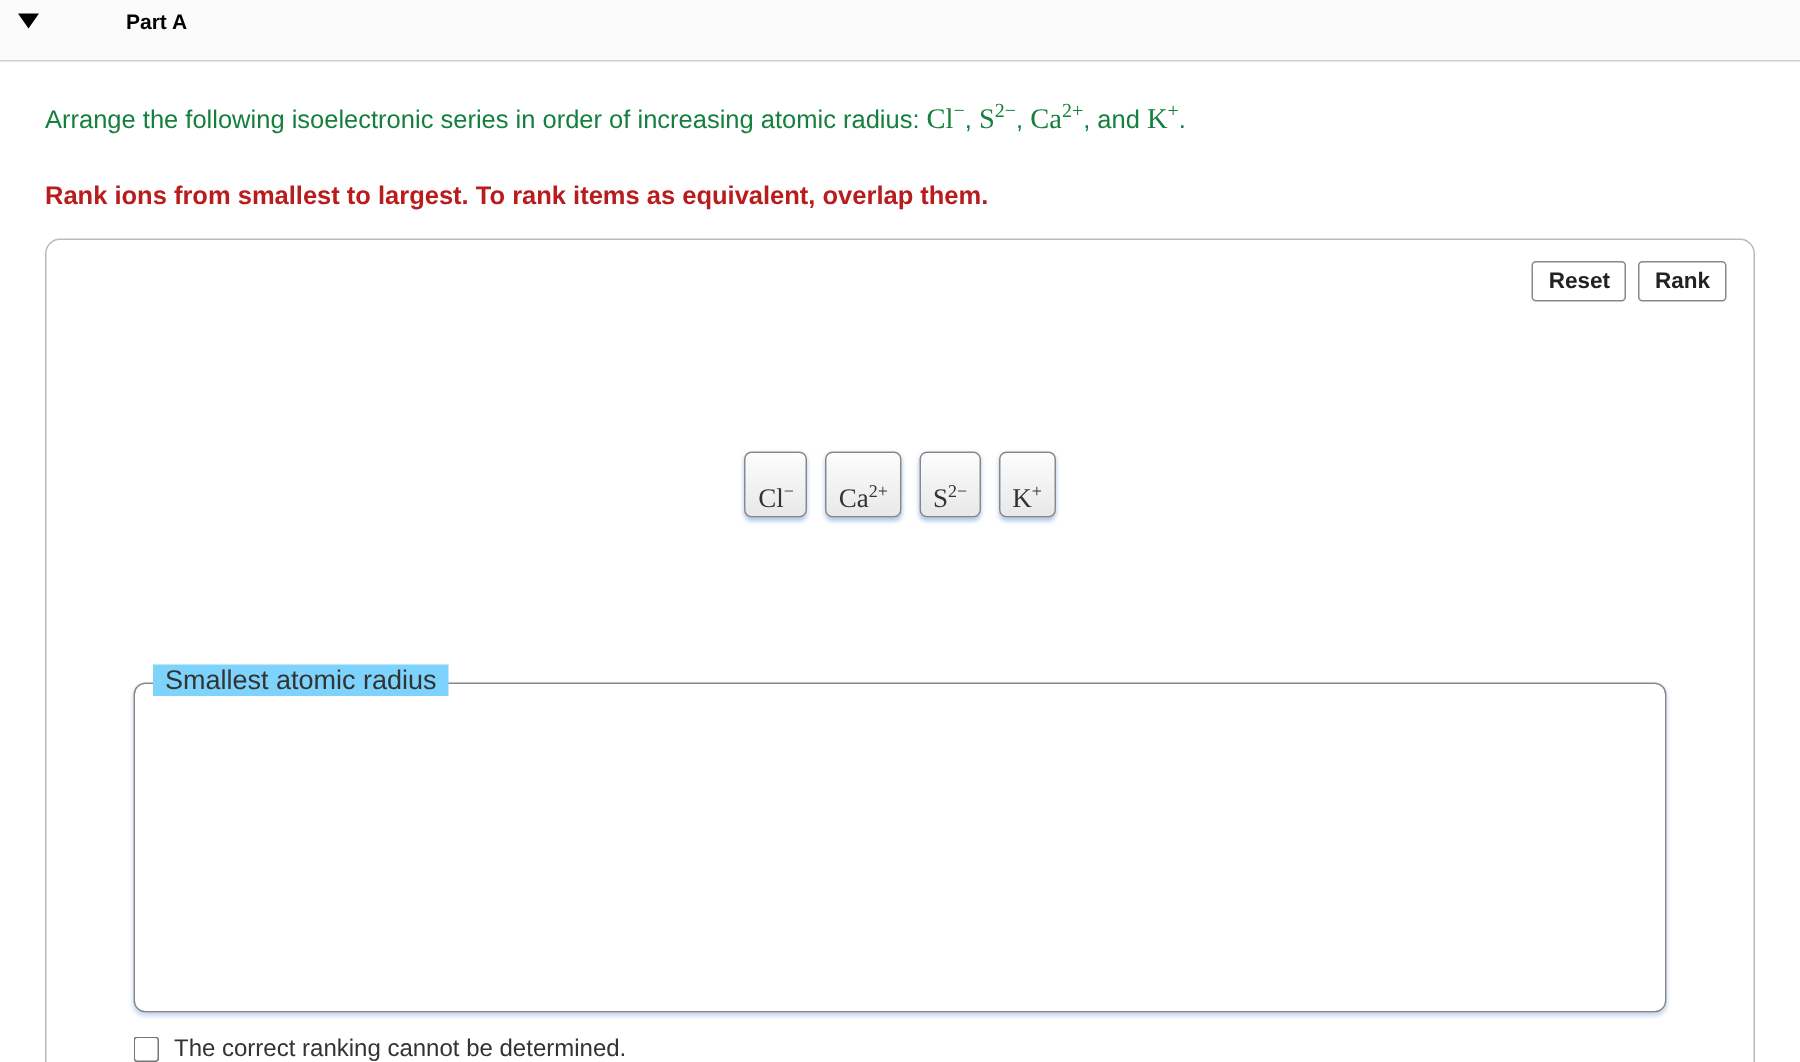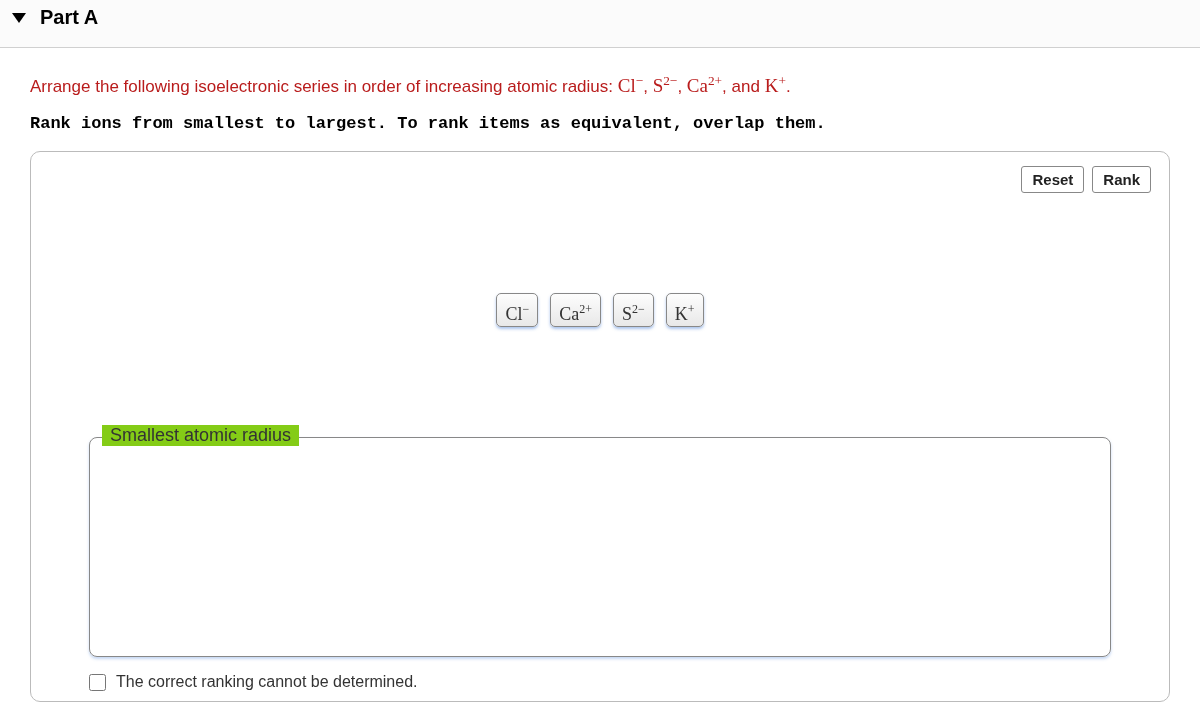--- a/index.html
+++ b/index.html
@@ -23,42 +23,42 @@
     .triangle-icon {
       width: 0;
       height: 0;
       border-left: 7px solid transparent;
       border-right: 7px solid transparent;
       border-top: 10px solid #000;
       margin-right: 14px;
     }
     .part-title {
       font-weight: bold;
-      font-size: 20px;
+      font-size: 14px;
       color: #000;
+      margin-left: 44px;
     }
     .content {
       padding: 24px 30px;
     }
     .prompt-line {
       font-size: 17px;
-      color: #b91c1c;
-      margin-bottom: 14px;
+      color: #15803d;
+      margin-bottom: 27px;
       line-height: 1.4;
     }
     .prompt-line .chem {
       font-family: "Times New Roman", Times, serif;
       font-size: 19px;
     }
     .instruction-line {
       font-size: 17px;
       font-weight: bold;
-      color: #000000;
+      color: #b91c1c;
       margin-bottom: 18px;
-      font-family: Liberation Mono, monospace;
     }
     .ranking-container {
       border: 1px solid #bbb;
       border-radius: 10px;
       min-height: 540px;
       padding: 14px 18px 10px;
       position: relative;
     }
     .top-buttons {
       display: flex;
@@ -81,21 +81,21 @@
       align-items: center;
       gap: 12px;
       margin-top: 100px;
       margin-bottom: 110px;
     }
     .chip {
       background: linear-gradient(#fdfdfd, #e8e8e8);
       border: 1px solid #888;
       border-radius: 5px;
       box-shadow: 0 2px 3px rgba(90, 140, 220, 0.5);
-      padding: 11px 8px 3px;
+      padding: 21px 8px 3px;
       font-family: "Times New Roman", Times, serif;
       font-size: 18px;
       cursor: move;
       min-width: 36px;
       text-align: left;
       line-height: 1;
     }
     .chip sup {
       font-size: 12px;
       vertical-align: super;
@@ -105,34 +105,34 @@
       border: 1px solid #888;
       border-radius: 8px;
       min-height: 220px;
       position: relative;
       margin: 0 40px;
       box-shadow: 0 2px 3px rgba(90, 140, 220, 0.35);
     }
     .zone-label-left, .zone-label-right {
       position: absolute;
       top: -13px;
-      background: #84cc16;
+      background: #7dd3fc;
       padding: 0 8px;
       font-size: 18px;
       color: #333;
     }
     .zone-label-left {
       left: 12px;
     }
     .zone-label-right {
       right: 12px;
     }
     .checkbox-row {
       display: flex;
-      align-items: flex-end;
+      align-items: flex-start;
       gap: 10px;
       margin: 16px 0 0 40px;
       font-size: 16px;
       color: #333;
     }
     .checkbox-row input[type="checkbox"] {
       width: 17px;
       height: 17px;
       cursor: pointer;
     }

